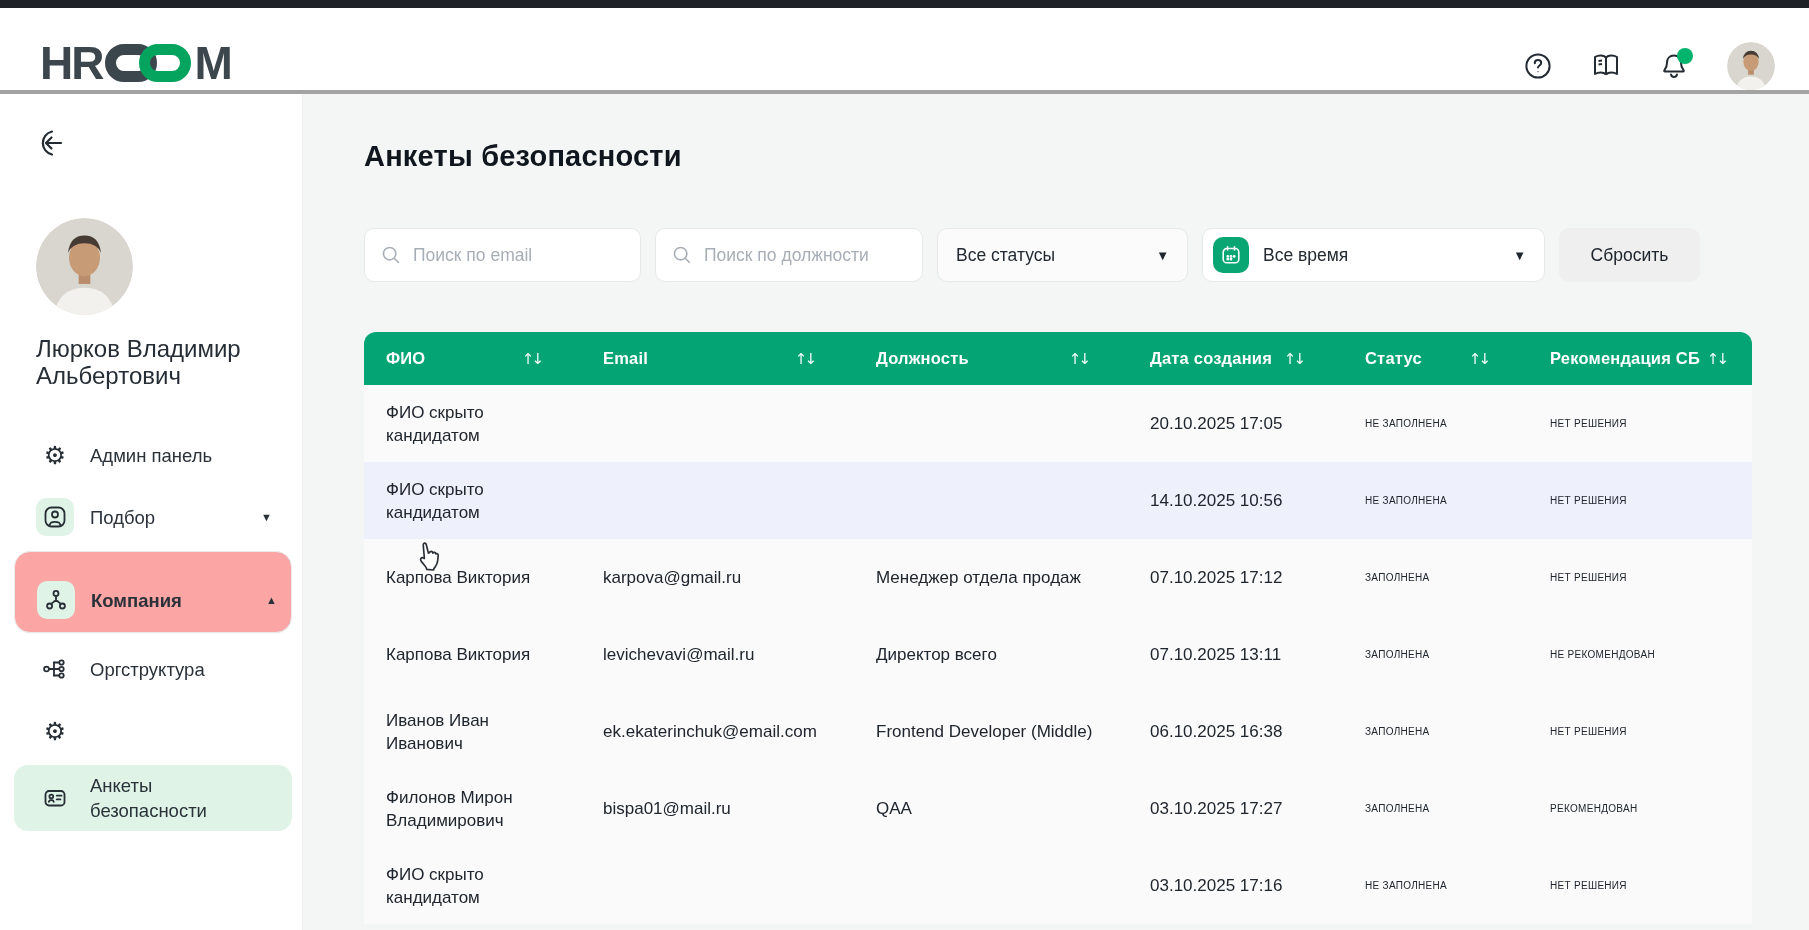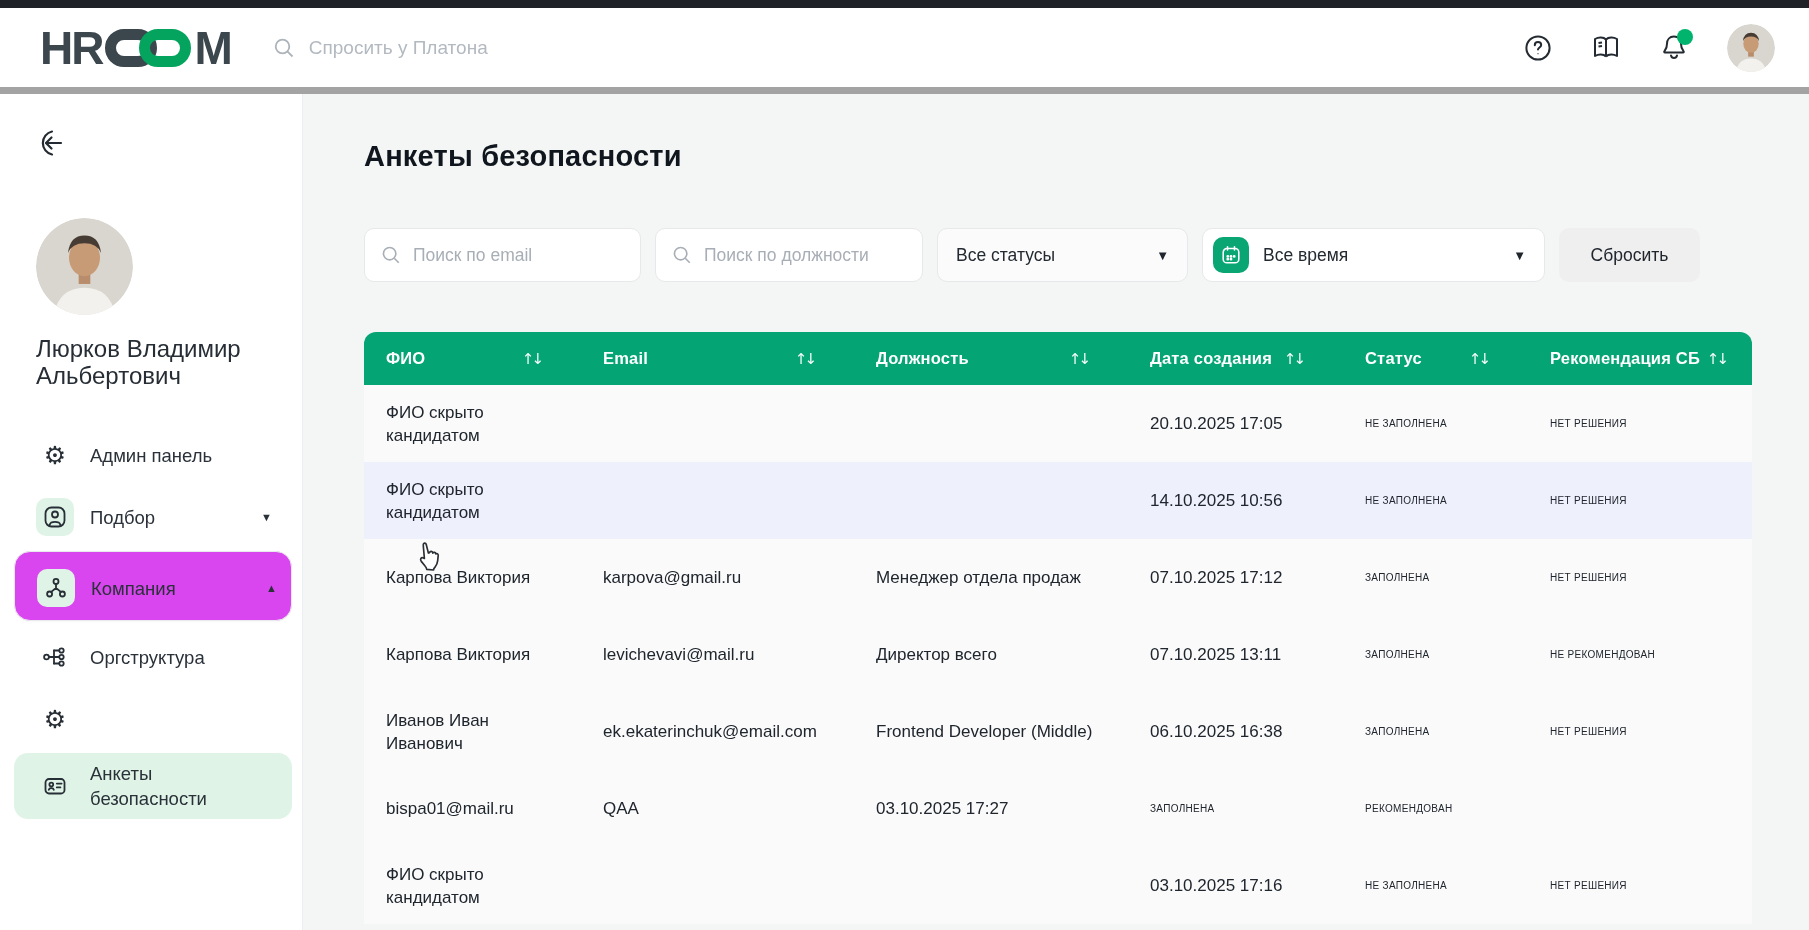--- a/index.html
+++ b/index.html
@@ -11,22 +11,22 @@
     color:#232A31;
   }
   svg { display:block; }
 
   
   .top-strip { position:absolute; left:0; top:0; width:100%; height:8px; background:#1F2327; }
 
   
   .topbar {
     position:absolute; left:0; top:8px; width:100%; height:86px;
-    background:#fff; border-bottom:7px solid #a3a3a3;
-    display:flex; align-items:center; padding:0 34px 0 40px; z-index:6;
+    background:#fff; border-bottom:4px solid #a3a3a3;
+    display:flex; align-items:flex-end; padding:0 34px 0 40px; z-index:6;
   }
   .logo { display:flex; align-items:center; }
   .logo-txt { font-size:46px; font-weight:800; letter-spacing:-2px; color:#3C464D; }
   .logo-links { display:flex; align-items:center; margin:0 3px; }
   .link-o { width:52px; height:38px; border-radius:19px; border:11px solid #3C464D; }
   .link-o.green { border-color:#04A45F; margin-left:-18px; position:relative; z-index:2; }
   .topbar-search { display:flex; align-items:center; gap:14px; margin-left:42px; flex:0 0 auto; }
   .topbar-search input {
     border:none; outline:none; font-size:19px; width:320px; background:transparent;
     font-family:"Liberation Sans", sans-serif; color:#232A31;
@@ -47,23 +47,23 @@
   .collapse-btn { cursor:pointer; color:#232A31; width:32px; height:30px; }
   .profile-avatar { width:97px; height:97px; border-radius:50%; overflow:hidden; margin-top:60px; }
   .profile-name { margin-top:20px; font-size:24px; line-height:27px; color:#262D35; max-width:210px; }
   .nav { margin-top:38px; display:flex; flex-direction:column; }
   .nav-item { display:flex; align-items:center; min-height:56px; margin-bottom:6px; cursor:pointer; }
   .icon-box { width:38px; height:38px; border-radius:10px; display:flex; align-items:center; justify-content:center; flex:0 0 auto; color:#272E36; }
   .icon-box.mint { background:#DFF4E7; }
   .nav-label { margin-left:16px; font-size:18.5px; line-height:25px; color:#2A3139; max-width:150px; }
   .nav-chevron { margin-left:auto; font-size:11px; color:#2A3139; padding-right:6px; }
   .nav-card {
-    border:1px solid #E9EAEB; border-radius:16px; background:#d946ef;
-    margin-left:-22px; margin-right:-14px; padding:8px 8px 4px 22px;
-    box-shadow:0 1px 2px rgba(0,0,0,0.03); margin-bottom:8px;
+    border:1px solid #E9EAEB; border-radius:16px; background:#fca5a5;
+    margin-left:-22px; margin-right:-14px; padding:20px 8px 4px 22px;
+    box-shadow:0 1px 2px rgba(0,0,0,0.03); margin-bottom:8px;font-weight:bold;
   }
   .nav-card .nav-item { margin-bottom:0; }
   .nav-active {
     background:#DFF4E7; border-radius:14px;
     margin-left:-22px; margin-right:-14px; padding:8px 8px 8px 22px; min-height:54px;
   }
   .uni-icon { font-family:"DejaVu Sans", sans-serif; font-size:25px; line-height:1; }
 
   
   .main { position:absolute; left:304px; top:94px; width:1505px; height:836px; }
@@ -124,29 +124,20 @@
 <div class="topbar">
   <div class="logo">
     <span class="logo-txt">HR</span>
     <span class="logo-links">
       <span class="link-o"></span>
       <span class="link-o green"></span>
     </span>
     <span class="logo-txt">M</span>
   </div>
 
-  <div class="topbar-search">
-    <span>
-      <svg width="22" height="22" viewBox="0 0 22 22" fill="none" stroke="#ADB3BA" stroke-width="1.8">
-        <circle cx="9.5" cy="9.5" r="6.8"></circle>
-          <line x1="14.6" y1="14.6" x2="19.5" y2="19.5"></line>
-      </svg>
-    </span>
-    <input type="text" placeholder="Спросить у Платона" style="">
-  </div>
 
   <div class="topbar-right">
     <span class="tb-icon">
       <svg width="30" height="30" viewBox="0 0 30 30" fill="none" stroke="#232A31" stroke-width="2">
         <circle cx="15" cy="15" r="11.6"></circle>
         <path d="M11.8 12.2c0-1.9 1.4-3.1 3.2-3.1s3.2 1.2 3.2 2.9c0 2.4-3.2 2.5-3.2 4.6" stroke-linecap="round"></path>
         <circle cx="15" cy="20.7" r="0.6" fill="#232A31" stroke="none"></circle>
       </svg>
     </span>
     <span class="tb-icon">
@@ -386,20 +377,21 @@
   <div class="trow">
     <div class="cell">Иванов Иван Иванович</div>
     <div class="cell">ek.ekaterinchuk@email.com</div>
     <div class="cell">Frontend Developer (Middle)</div>
     <div class="cell">06.10.2025 16:38</div>
     <div class="cell caps">ЗАПОЛНЕНА</div>
     <div class="cell caps">НЕТ РЕШЕНИЯ</div>
   </div>
 
   <div class="trow">
+    <div class="cell">Филонов Мирон Владимирович</div>
     <div class="cell">bispa01@mail.ru</div>
     <div class="cell">QAA</div>
     <div class="cell">03.10.2025 17:27</div>
     <div class="cell caps">ЗАПОЛНЕНА</div>
     <div class="cell caps">РЕКОМЕНДОВАН</div>
   </div>
 
   <div class="trow">
     <div class="cell">ФИО скрыто кандидатом</div>
     <div class="cell"></div>

